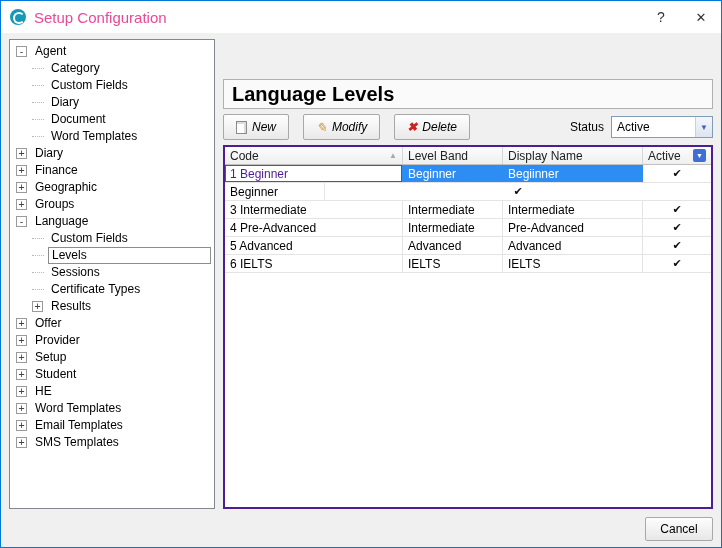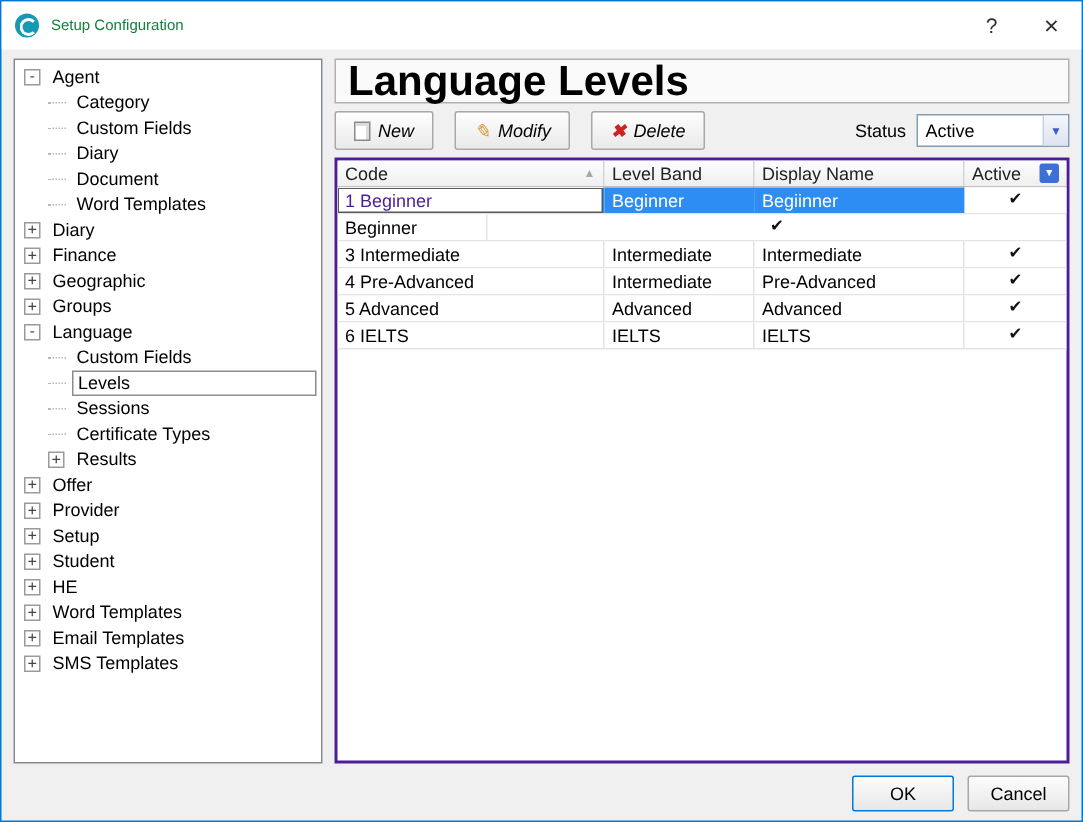--- a/index.html
+++ b/index.html
@@ -8,21 +8,21 @@
 
   .window { position:absolute; left:0; top:0; width:722px; height:548px;
             background:#f0f0f0; border:1px solid #0078d7; overflow:hidden; }
 
   
   .titlebar { height:32px; background:#ffffff; display:flex; align-items:center; }
   .app-icon { width:16px; height:16px; margin:0 8px 0 9px; border-radius:50%;
               background:#1799b5; position:relative; flex:0 0 auto; }
   .app-icon::after { content:""; position:absolute; left:3px; top:3px; width:8px; height:8px;
               border-radius:50%; border:2px solid #fff; border-right-color:transparent; }
-  .title-text { font-size:10px; color:#15803d; }
+  .title-text { font-size:15px; color:#ec4899; }
   .titlebar .spacer { flex:1; }
   .cap-btn { width:40px; height:32px; display:flex; align-items:center; justify-content:center;
              font-size:14px; color:#333; cursor:default; }
   .cap-close { font-size:13px; }
 
   
   .tree { position:absolute; left:8px; top:38px; width:206px; bottom:38px;
           background:#fff; border:1px solid #828790; padding:3px 0 0 2px; overflow:hidden; }
   .tree-item { display:flex; align-items:center; height:17px; width:100%; cursor:default; }
   .tree-item.lvl0 { padding-left:4px; }
@@ -33,21 +33,21 @@
           color:#444; margin-right:5px; }
   .conn { width:12px; height:0; border-top:1px dotted #b8b8b8; margin-right:4px; flex:0 0 auto; }
   .tlabel { white-space:nowrap; padding:0 3px; line-height:15px; }
   .tree-item.selected .tlabel { border:1px solid #8c8c8c; background:#fff; flex:1; margin-right:3px; }
 
   
   .main { position:absolute; left:222px; top:38px; right:8px; bottom:38px;
           display:flex; flex-direction:column; }
   .panel-title { height:30px; border:1px solid #b0b0b0; background:#fafafa;
                  display:flex; align-items:center; padding-left:8px;
-                 font-size:28px; font-weight:bold; flex:0 0 auto; }
+                 font-size:20px; font-weight:bold; flex:0 0 auto;margin-top:40px; }
   .toolbar { height:32px; display:flex; align-items:center; padding-top:4px; flex:0 0 auto; }
   .tbtn { height:26px; display:flex; align-items:center; gap:5px; padding:0 12px;
           border:1px solid #a8a8a8; border-radius:2px;
           background:linear-gradient(#fefefe,#e9e9e9); margin-right:14px; cursor:default;font-style:italic; }
   .ico-new { width:11px; height:13px; background:#fff; border:1px solid #8a8a8a;
              box-shadow:inset -2px 2px 0 #dcdcdc; }
   .ico-pencil { color:#d6932a; font-size:13px; line-height:13px; }
   .ico-delete { color:#cc2222; font-size:12px; font-weight:bold; line-height:12px; }
   .status-wrap { margin-left:auto; display:flex; align-items:center; gap:7px; }
   .combo { width:102px; height:22px; border:1px solid #7f9db9; background:#fff;
@@ -290,17 +290,16 @@
             <div class="cell c-act">
               <span class="chk">✔</span>
             </div>
           </div>
         </div>
     </div>
 
   </div>
 
   <div class="footer">
-    <div class="fbtn default">OK</div>
     <div class="fbtn">Cancel</div>
   </div>
 
 </div>
 
 </body></html>

